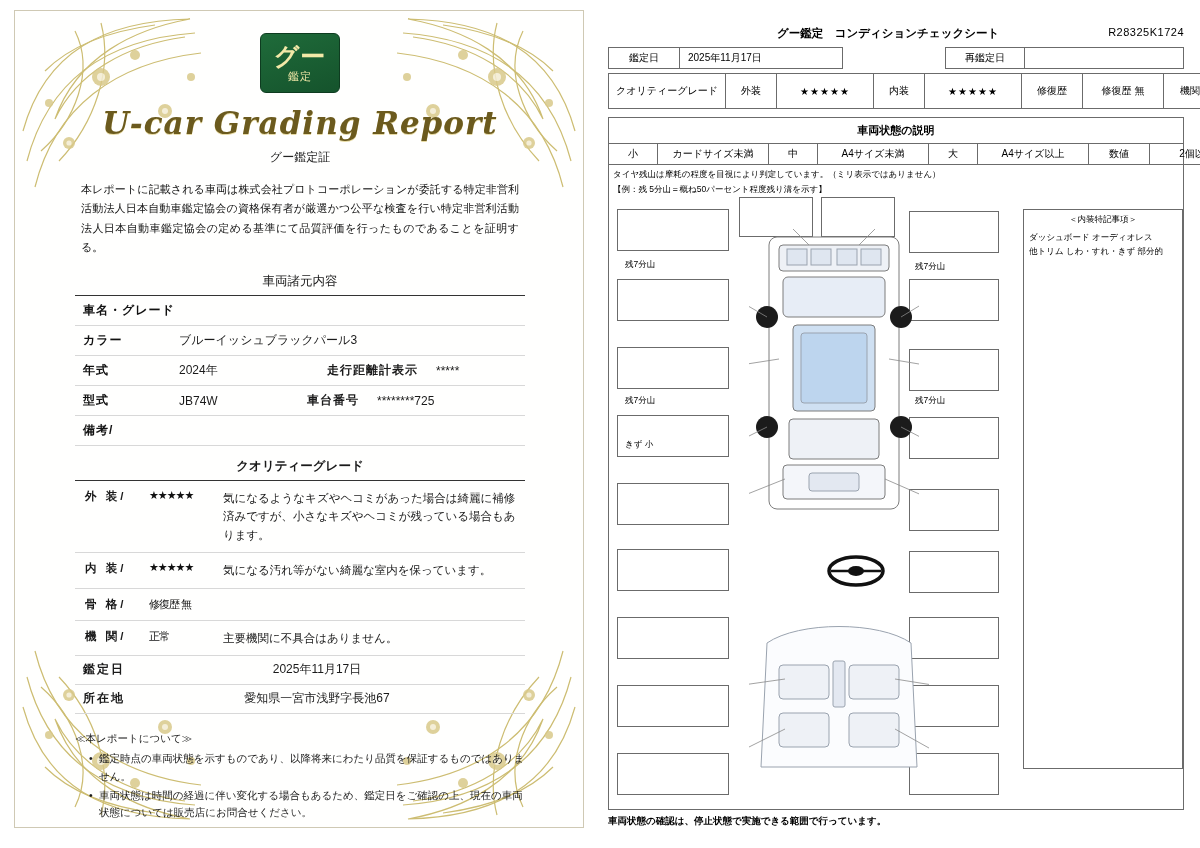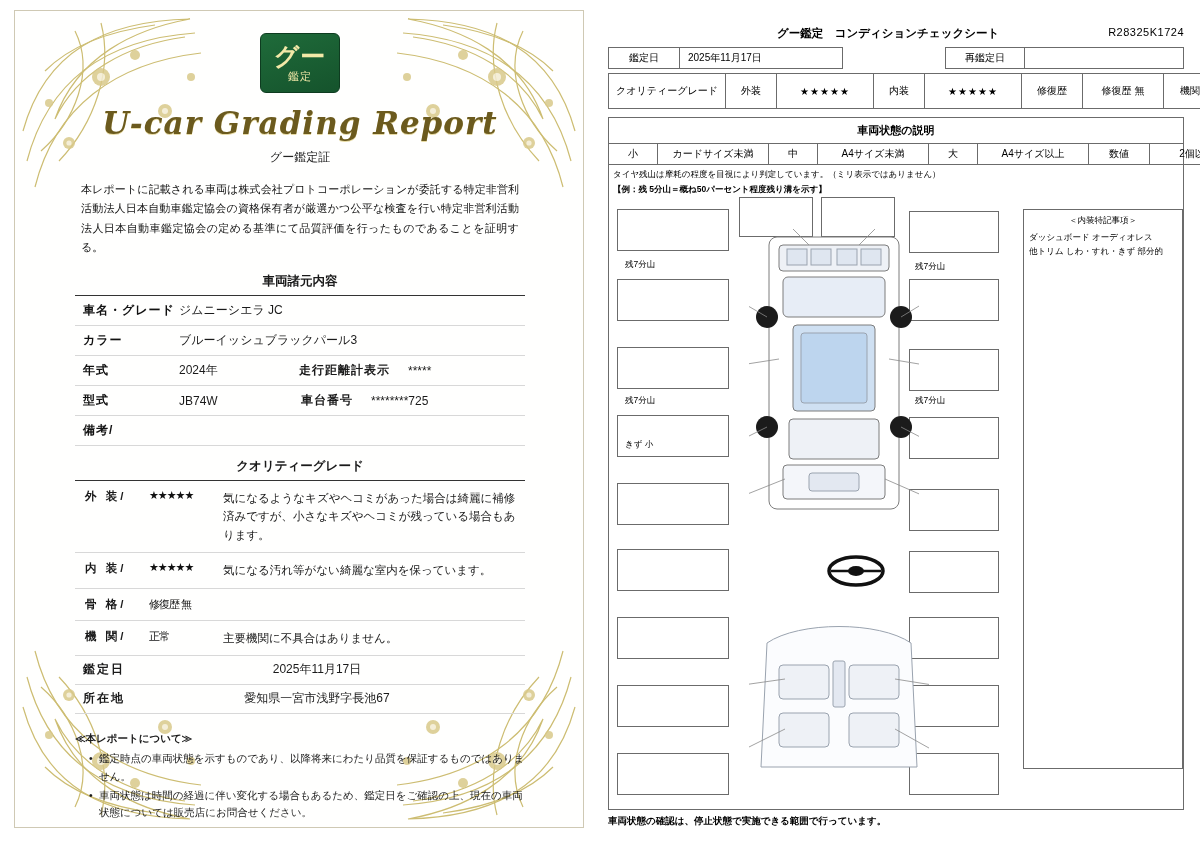--- a/index.html
+++ b/index.html
@@ -44,31 +44,31 @@
     text-shadow:0 1px 0 #e8dca6;
   }
   .subtitle{text-align:center;font-size:12px;margin-top:8px;color:#222;}
 
   .lead{
     margin:14px 6px 0 6px;font-size:11px;line-height:1.75;color:#111;
     text-align:justify;
   }
 
   .sec-title{
-    text-align:center;font-size:12.5px;font-weight:bold;margin-top:16px;
+    text-align:center;font-size:12.5px;font-weight:normal;margin-top:16px;
     padding-bottom:5px;border-bottom:1px solid #333;
   }
   .row{
     display:flex;align-items:center;border-bottom:1px solid #d8d8d8;
     font-size:12px;min-height:27px;padding:1px 0;
   }
   .row .lbl{width:96px;padding-left:8px;font-weight:bold;letter-spacing:1px;color:#111;}
   .row .val{flex:1;}
   .row .val2{padding-left:4px;}
-  .row .lbl2{font-weight:bold;letter-spacing:1px;}
+  .row .lbl2{font-weight:bold;letter-spacing:1px;margin-left:28px;}
 
   .sec-title2{
     text-align:center;font-size:12.5px;font-weight:bold;margin-top:12px;
     padding-bottom:5px;border-bottom:1px solid #333;
   }
   .grow{
     display:flex;align-items:flex-start;border-bottom:1px solid #d8d8d8;
     font-size:11.5px;padding:8px 0;
   }
   .grow .gl{width:64px;padding-left:10px;font-weight:bold;letter-spacing:3px;}
@@ -76,21 +76,21 @@
   .grow .gt{flex:1;line-height:1.6;}
 
   .irow{
     display:flex;align-items:center;border-bottom:1px solid #d8d8d8;
     font-size:12px;min-height:28px;
   }
   .irow .il{width:96px;padding-left:8px;font-weight:bold;letter-spacing:2px;}
   .irow .iv{flex:1;text-align:center;padding-right:70px;}
 
   .notes{margin-top:10px;font-size:10.5px;line-height:1.65;}
-  .notes .nt{font-weight:bold;margin-bottom:3px;margin-top:16px;}
+  .notes .nt{font-weight:normal;margin-bottom:3px;margin-top:16px;}
   .notes ul{margin:0;padding-left:14px;list-style:none;}
   .notes li{position:relative;padding-left:10px;margin-bottom:2px;}
   .notes li:before{content:"\2022";position:absolute;left:0;top:0;}
 
   
   .right{
     position:absolute;left:608px;top:26px;width:576px;height:792px;
     font-size:10px;color:#000;
   }
   .r-head{display:flex;align-items:flex-start;justify-content:space-between;}
@@ -111,21 +111,21 @@
 
   .diagram{position:relative;height:610px;border-top:none;}
   .dbox{
     position:absolute;border:1px solid #6b6b6b;background:#fff;
   }
   .dlabel{position:absolute;font-size:8.5px;color:#000;}
   .remark{
     position:absolute;border:1px solid #6b6b6b;right:0;top:0;width:160px;height:570px;
     font-size:8.5px;padding:4px 5px;box-sizing:border-box;line-height:1.6;
   }
-  .remark .rt{text-align:center;margin-bottom:4px;}
+  .remark .rt{text-align:center;margin-bottom:4px;font-family:Liberation Mono, monospace;}
   .footer-note{font-size:9.5px;font-weight:bold;margin-top:5px;}
 
   svg.car{position:absolute;left:140px;top:30px;}
 </style>
 </head>
 <body>
 
 <div class="page">
 
   <div class="left">
@@ -234,36 +234,35 @@
 
       <div class="title">U-car Grading Report</div>
       <div class="subtitle">グー鑑定証</div>
 
       <div class="lead">本レポートに記載される車両は株式会社プロトコーポレーションが委託する特定非営利活動法人日本自動車鑑定協会の資格保有者が厳選かつ公平な検査を行い特定非営利活動法人日本自動車鑑定協会の定める基準にて品質評価を行ったものであることを証明する。</div>
 
       <div class="sec-title">車両諸元内容</div>
 
       <div class="row">
         <div class="lbl">車名・グレード</div>
-        <div class="val">ジムニーシエラ JC</div>
       </div>
       <div class="row">
         <div class="lbl">カラー</div>
         <div class="val">ブルーイッシュブラックパール3</div>
       </div>
       <div class="row">
         <div class="lbl">年式</div>
         <div style="width:120px">2024年</div>
         <div class="lbl2">走行距離計表示</div>
         <div class="val val2" style="padding-left:18px">*****</div>
       </div>
       <div class="row">
         <div class="lbl">型式</div>
         <div style="width:120px">JB74W</div>
-        <div class="lbl2" style="margin-left:2px">車台番号</div>
+        <div class="lbl2" style="margin-left:8px">車台番号</div>
         <div class="val val2" style="padding-left:18px">********725</div>
       </div>
       <div class="row">
         <div class="lbl">備考/</div>
         <div class="val"></div>
       </div>
 
       <div class="sec-title2">クオリティーグレード</div>
 
       <div class="grow">
@@ -355,21 +354,21 @@
           <td class="c" style="width:40px;border-top:none">大</td>
           <td class="c" style="width:102px;border-top:none">A4サイズ以上</td>
           <td style="border:none;border-top:none"></td>
           <td class="c" style="width:52px;border-top:none">数値</td>
           <td class="c" style="width:86px;border-top:none;border-right:none">2個以上</td>
         </tr>
       </tbody>
         </table>
 
       <div class="note-small">タイヤ残山は摩耗の程度を目視により判定しています。（ミリ表示ではありません）</div>
-      <div class="note-small" style="padding-top:0;font-weight:bold">【例：残 5分山＝概ね50パーセント程度残り溝を示す】</div>
+      <div class="note-small" style="padding-top:0;font-weight:normal">【例：残 5分山＝概ね50パーセント程度残り溝を示す】</div>
     </div>
 
     <div class="diagram" style="border:1px solid #6b6b6b;border-top:none;">
 
       <div class="dbox" style="left:8px;top:10px;width:110px;height:40px"></div>
       <div class="dbox" style="left:8px;top:80px;width:110px;height:40px"></div>
       <div class="dbox" style="left:8px;top:148px;width:110px;height:40px"></div>
       <div class="dbox" style="left:8px;top:216px;width:110px;height:40px"></div>
       <div class="dbox" style="left:8px;top:284px;width:110px;height:40px"></div>
       <div class="dbox" style="left:8px;top:350px;width:110px;height:40px"></div>

